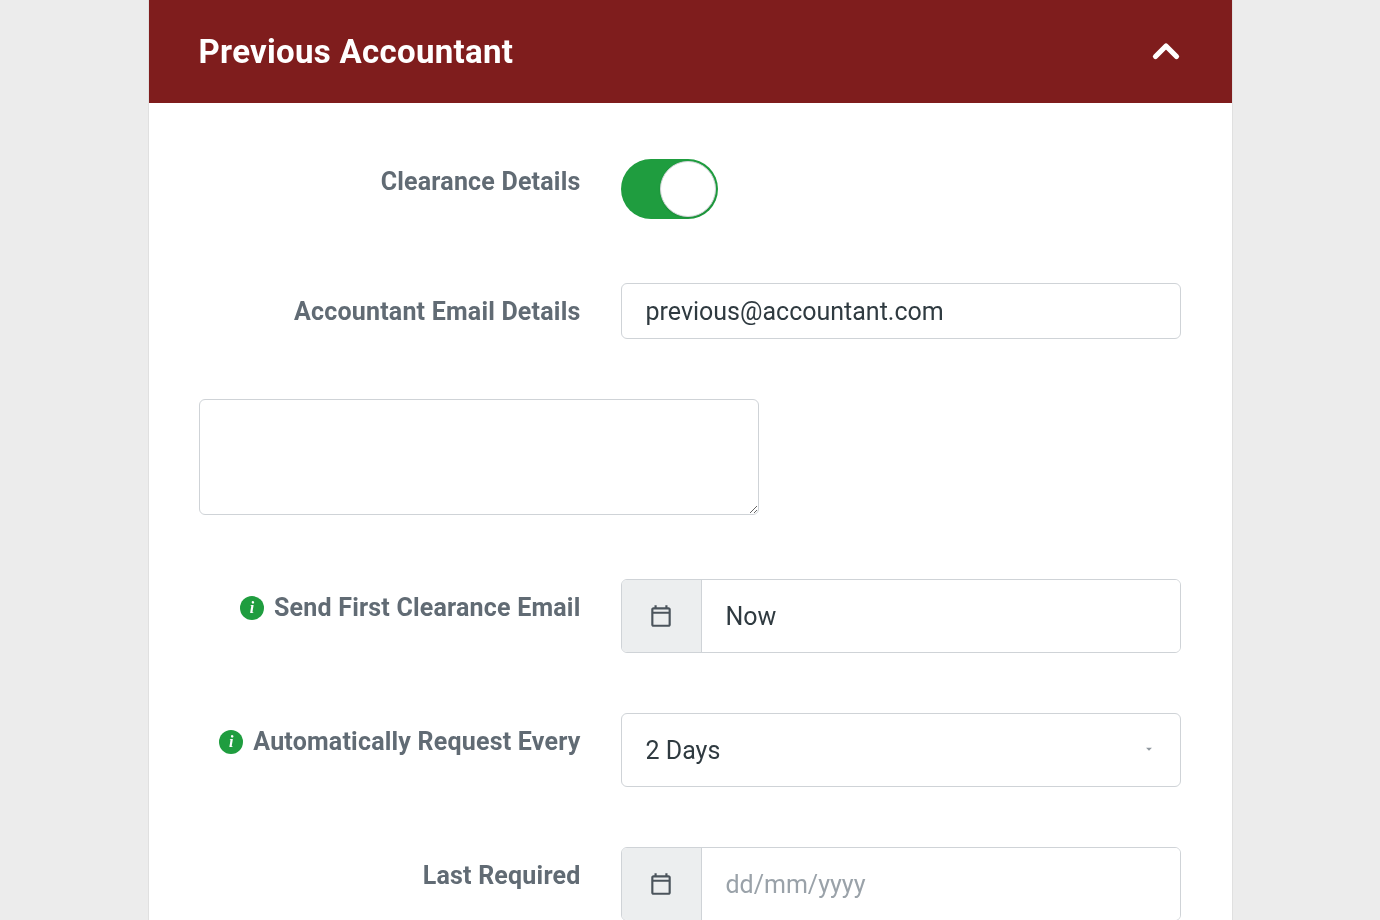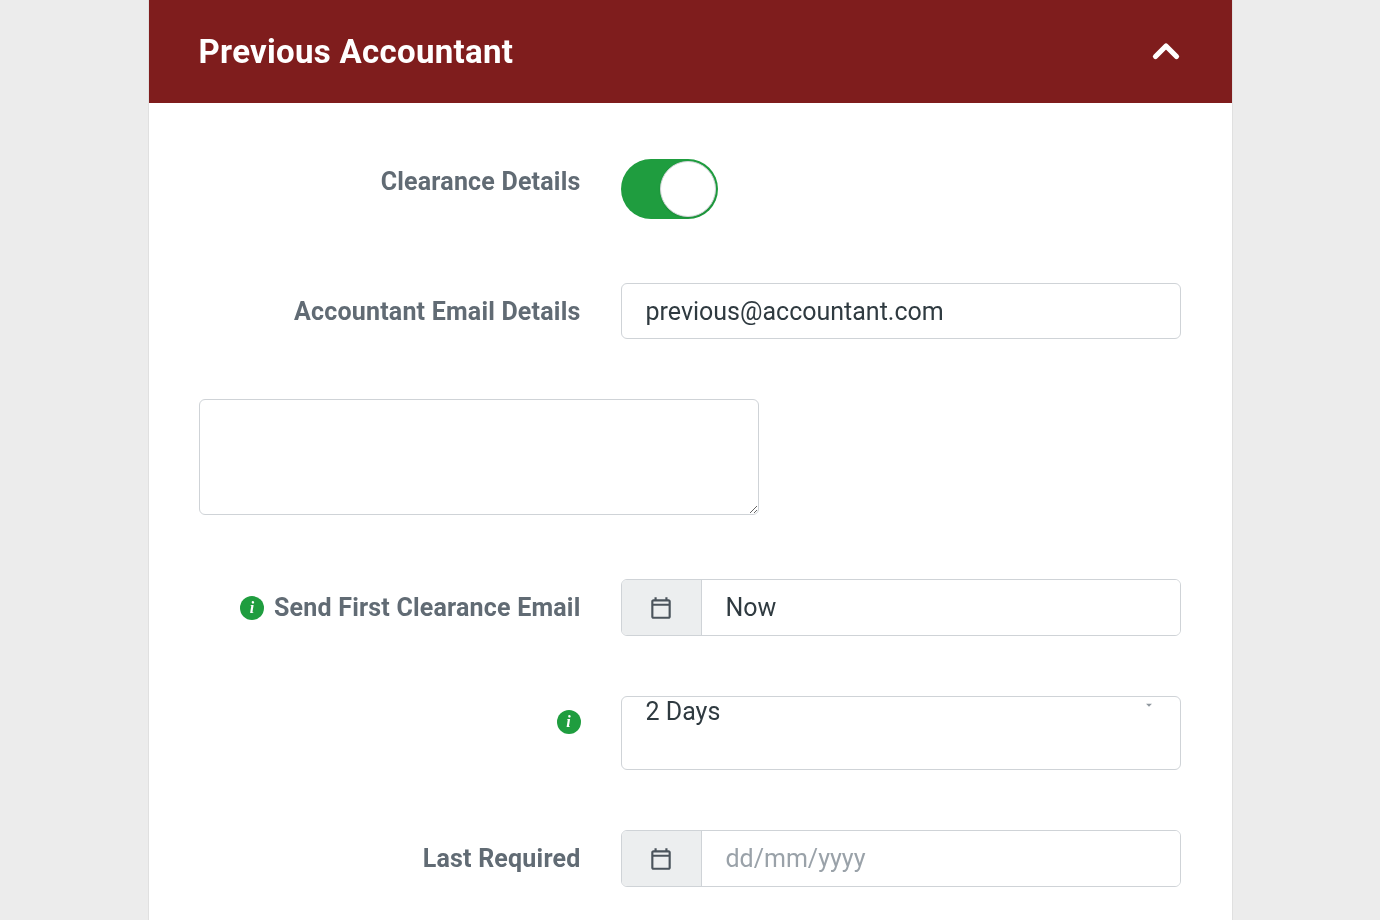--- a/index.html
+++ b/index.html
@@ -98,21 +98,21 @@
   .text-input::placeholder { color: #9aa2a9; }
   .textarea  { height: 116px; padding: 18px 24px; resize: both; }
 
   
   .input-group {
     display:flex;
     width: 560px;
     border: 1px solid #cfd3d7;
     border-radius: 6px;
     overflow:hidden;
-    height: 57px;
+    height: 74px;
   }
   .input-group .addon {
     width: 80px;
     background: #eceeef;
     display:flex;align-items:center;justify-content:center;
     border-right: 1px solid #cfd3d7;
   }
   .input-group input {
     border: none;
     flex: 1;
@@ -121,22 +121,23 @@
     font-family: inherit;
     color: #2f3a40;
     outline:none;
   }
   .input-group input::placeholder { color: #9aa2a9; }
 
   
   .select-box {
     height: 74px;
     display:flex;
+    align-items:center;
     justify-content:space-between;
-    padding: 0 24px;
+    padding: 16px 24px;
     cursor:pointer;
   }
   .select-box .caret { color:#8f979e; font-size:16px; }
 
   
   .info-icon {
     width:24px;height:24px;border-radius:50%;
     background:#1f9d3f;color:#fff;
     display:inline-flex;align-items:center;justify-content:center;
     font-style: italic; font-family: Georgia, serif;
@@ -197,20 +198,21 @@
               </svg>
           </span>
           <input type="text" value="Now" style="">
         </div>
       </div>
     </div>
 
     <div class="form-row">
       <div class="form-label">
         <span class="info-icon">i</span>
+        <span>Automatically Request Every</span>
       </div>
       <div class="form-control-wrap">
         <div class="select-box">
           <span>2 Days</span>
           <span class="caret">
             <svg width="14" height="14" viewBox="0 0 24 24" fill="#8f979e">
                 <path d="M7 10l5 5 5-5z"></path>
               </svg>
           </span>
         </div>

